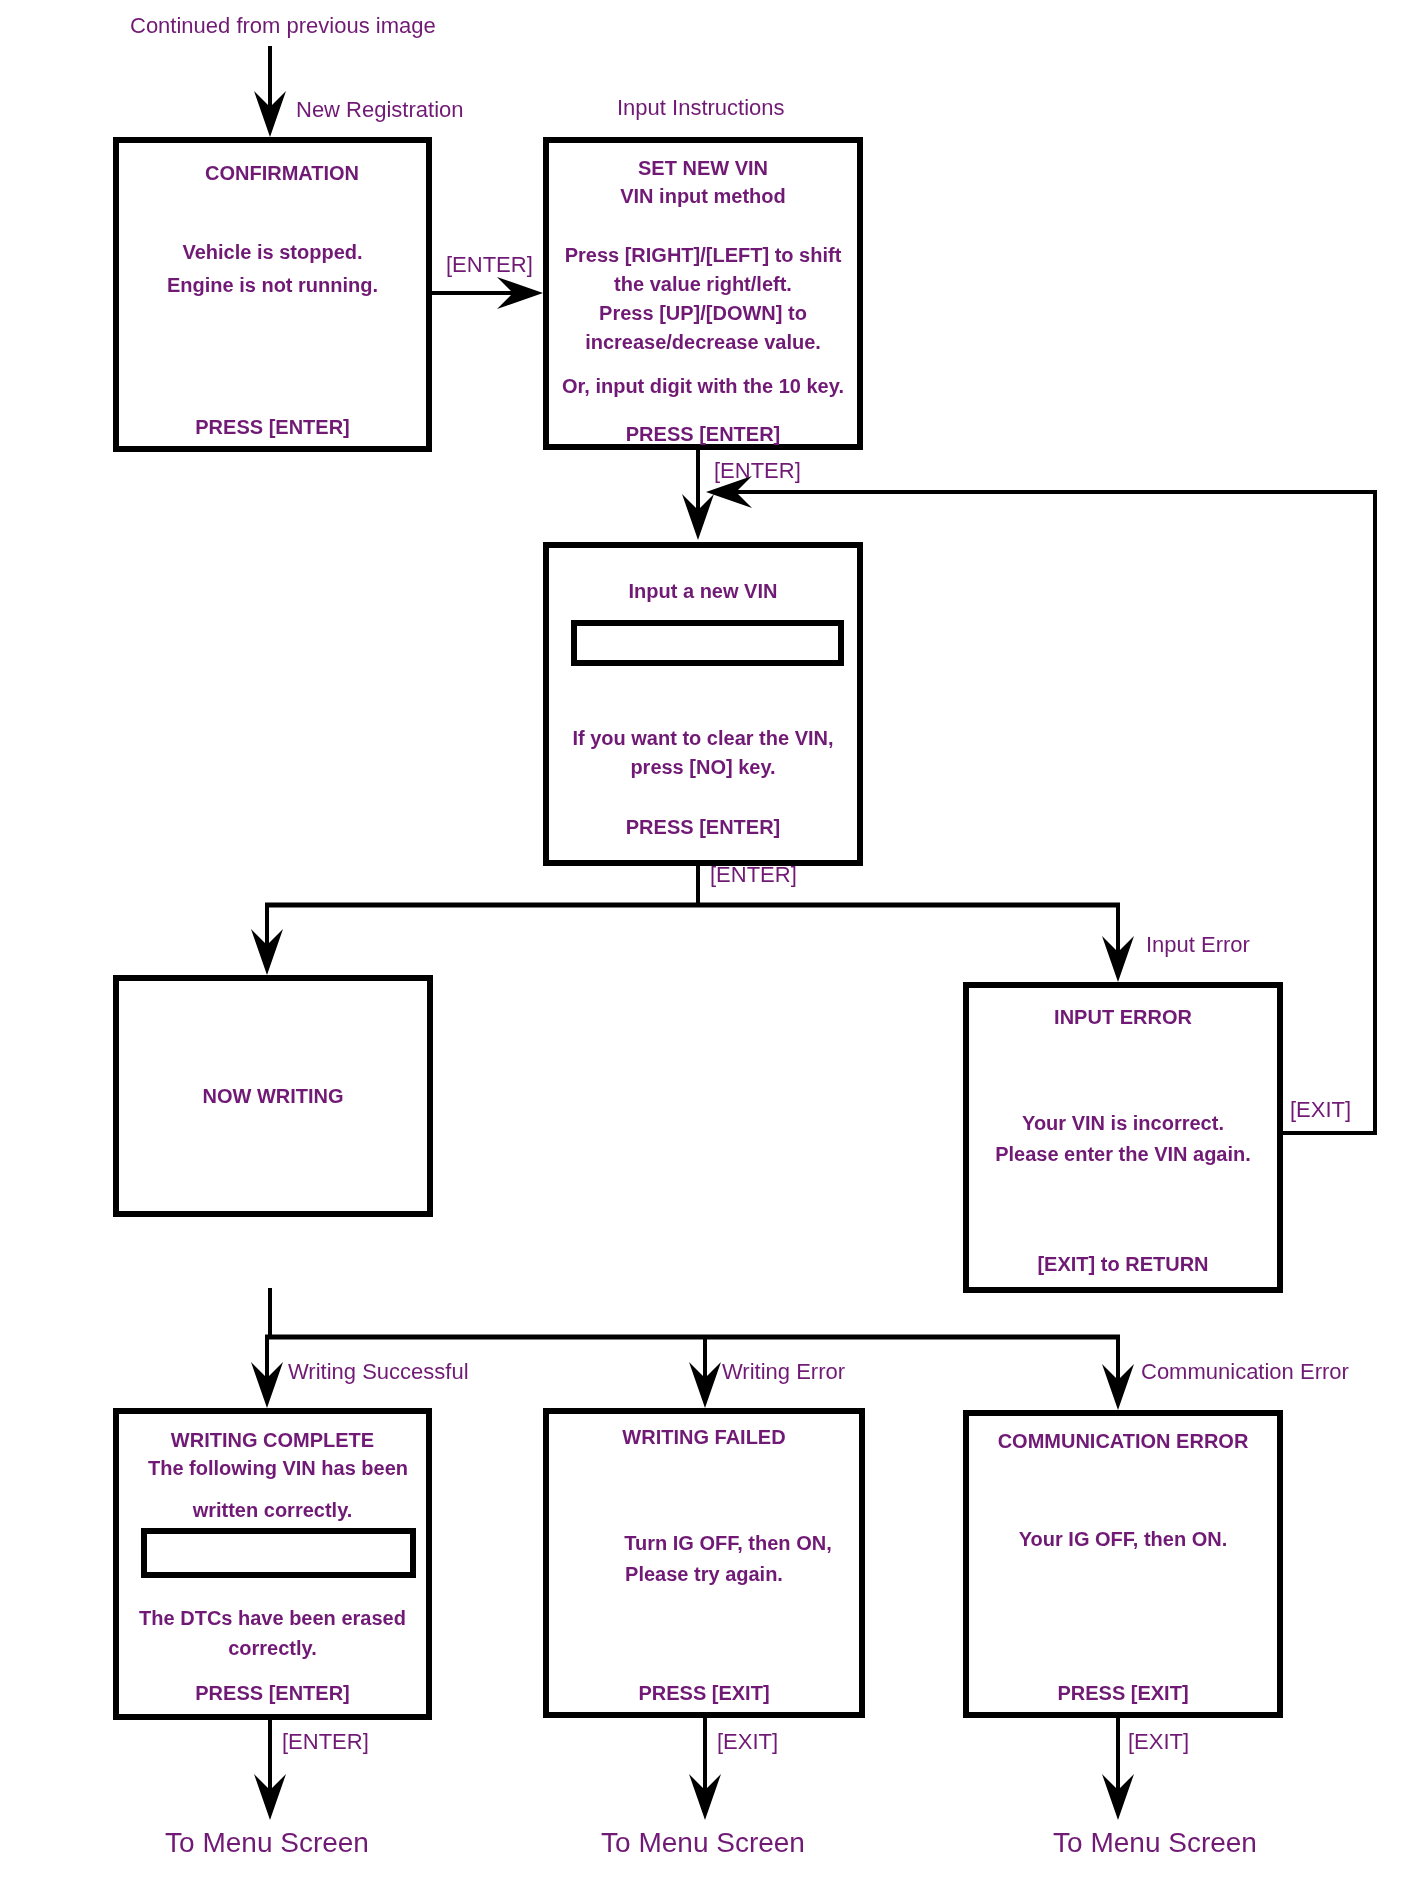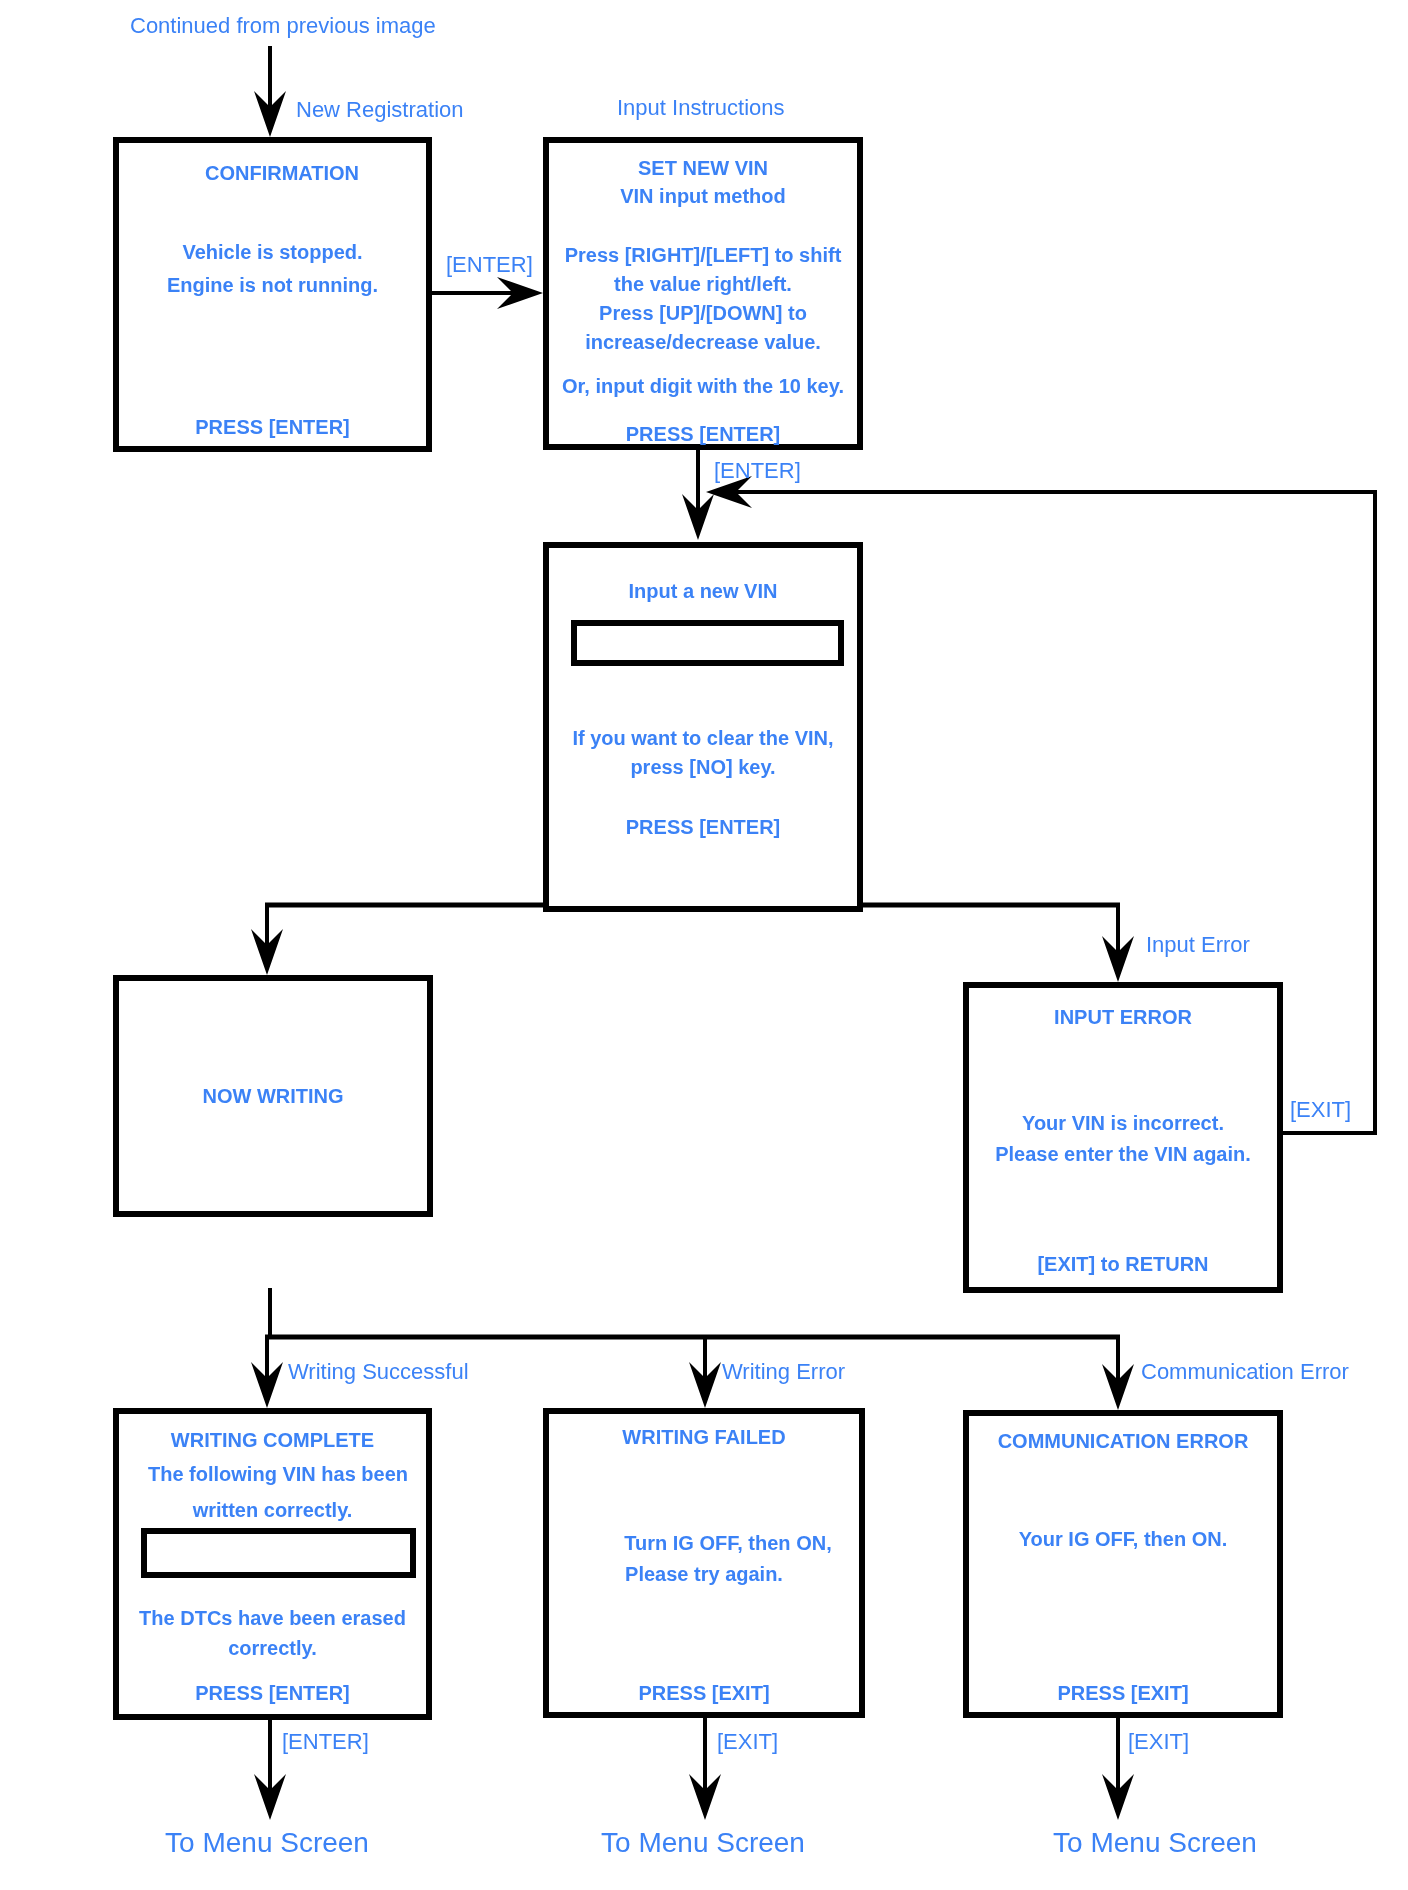--- a/index.html
+++ b/index.html
@@ -1,18 +1,18 @@
 <!DOCTYPE html>
 <html><head>
 <meta charset="utf-8">
 <style>
   html,body{margin:0;padding:0;background:#fff;}
   .canvas{
     position:relative;width:1408px;height:1890px;background:#fff;
-    font-family:"Liberation Sans", sans-serif;color:#3b82f6;overflow:hidden;
+    font-family:"Liberation Sans", sans-serif;color:#701a75;overflow:hidden;
   }
   .wires{position:absolute;left:0;top:0;}
   .node{
     position:absolute;border:6px solid #000;background:#fff;box-sizing:border-box;
   }
   .bline{
     position:absolute;left:0;right:0;text-align:center;
     font-weight:bold;font-size:20px;line-height:26px;white-space:nowrap;
   }
   .flabel{
@@ -114,42 +114,42 @@
     <div class="bline" style="top:12px;">SET NEW VIN</div>
     <div class="bline" style="top:40px;">VIN input method</div>
     <div class="bline" style="top:98px;line-height:29px;">Press [RIGHT]/[LEFT] to shift</div>
     <div class="bline" style="top:127px;line-height:29px;">the value right/left.</div>
     <div class="bline" style="top:156px;line-height:29px;">Press [UP]/[DOWN] to</div>
     <div class="bline" style="top:185px;line-height:29px;">increase/decrease value.</div>
     <div class="bline" style="top:230px;">Or, input digit with the 10 key.</div>
     <div class="bline" style="top:278px;">PRESS [ENTER]</div>
   </div>
 
-  <div class="node" style="left:543px;top:542px;width:320px;height:370px;">
+  <div class="node" style="left:543px;top:542px;width:320px;height:324px;">
     <div class="bline" style="top:30px;">Input a new VIN</div>
     <div class="vin-field" style="left:22px;top:72px;width:273px;height:46px;"></div>
     <div class="bline" style="top:177px;">If you want to clear the VIN,</div>
     <div class="bline" style="top:206px;">press [NO] key.</div>
     <div class="bline" style="top:266px;">PRESS [ENTER]</div>
   </div>
 
   <div class="node center-node" style="left:113px;top:975px;width:320px;height:242px;">
     <div style="font-weight:bold;font-size:20px;">NOW WRITING</div>
   </div>
 
   <div class="node" style="left:963px;top:982px;width:320px;height:311px;">
     <div class="bline" style="top:16px;">INPUT ERROR</div>
     <div class="bline" style="top:120px;line-height:31px;">Your VIN is incorrect.</div>
     <div class="bline" style="top:151px;line-height:31px;">Please enter the VIN again.</div>
     <div class="bline" style="top:263px;">[EXIT] to RETURN</div>
   </div>
 
   <div class="node" style="left:113px;top:1408px;width:319px;height:312px;">
     <div class="bline" style="top:13px;">WRITING COMPLETE</div>
-    <div class="bline" style="top:45px;line-height:30px;padding-left:11px;">The following VIN has been</div>
+    <div class="bline" style="top:39px;line-height:30px;padding-left:11px;">The following VIN has been</div>
     <div class="bline" style="top:81px;line-height:30px;">written correctly.</div>
     <div class="vin-field" style="left:22px;top:114px;width:275px;height:50px;"></div>
     <div class="bline" style="top:189px;line-height:30px;">The DTCs have been erased</div>
     <div class="bline" style="top:219px;line-height:30px;">correctly.</div>
     <div class="bline" style="top:266px;">PRESS [ENTER]</div>
   </div>
 
   <div class="node" style="left:543px;top:1408px;width:322px;height:310px;">
     <div class="bline" style="top:10px;">WRITING FAILED</div>
     <div class="bline" style="top:114px;line-height:31px;padding-left:48px;">Turn IG OFF, then ON,</div>

